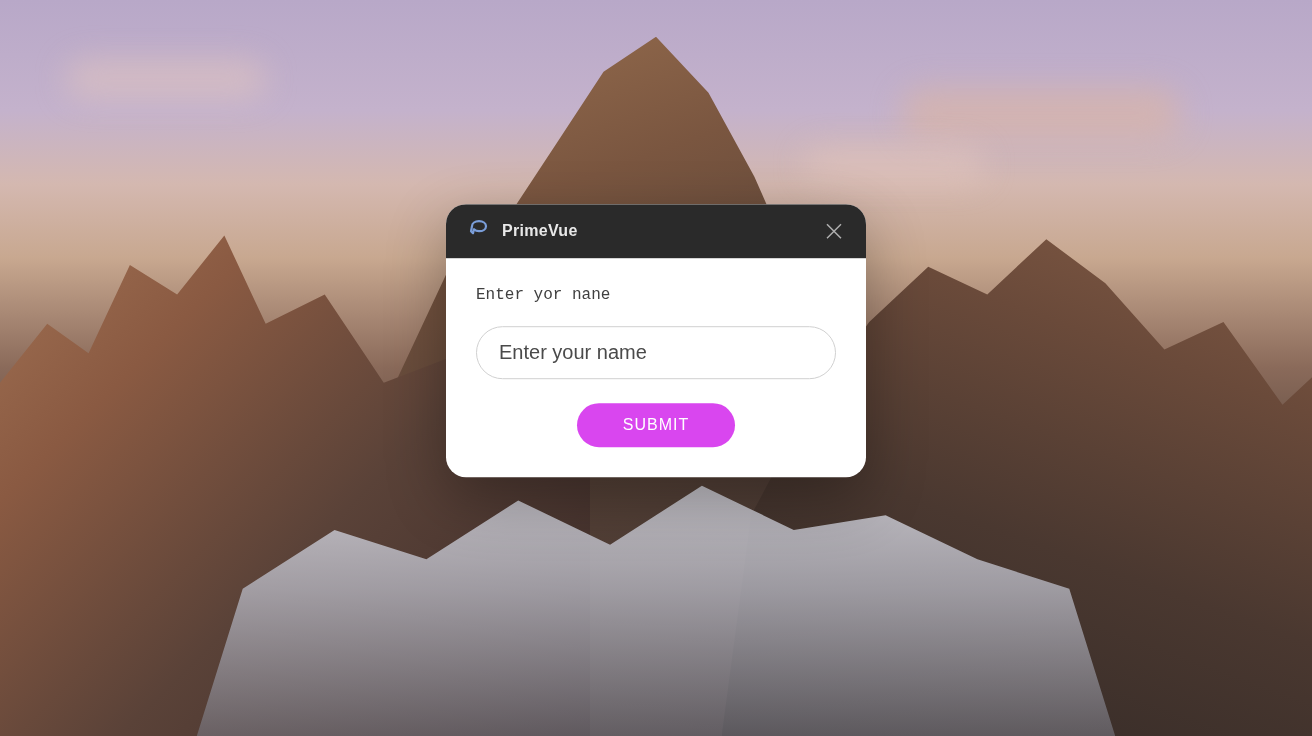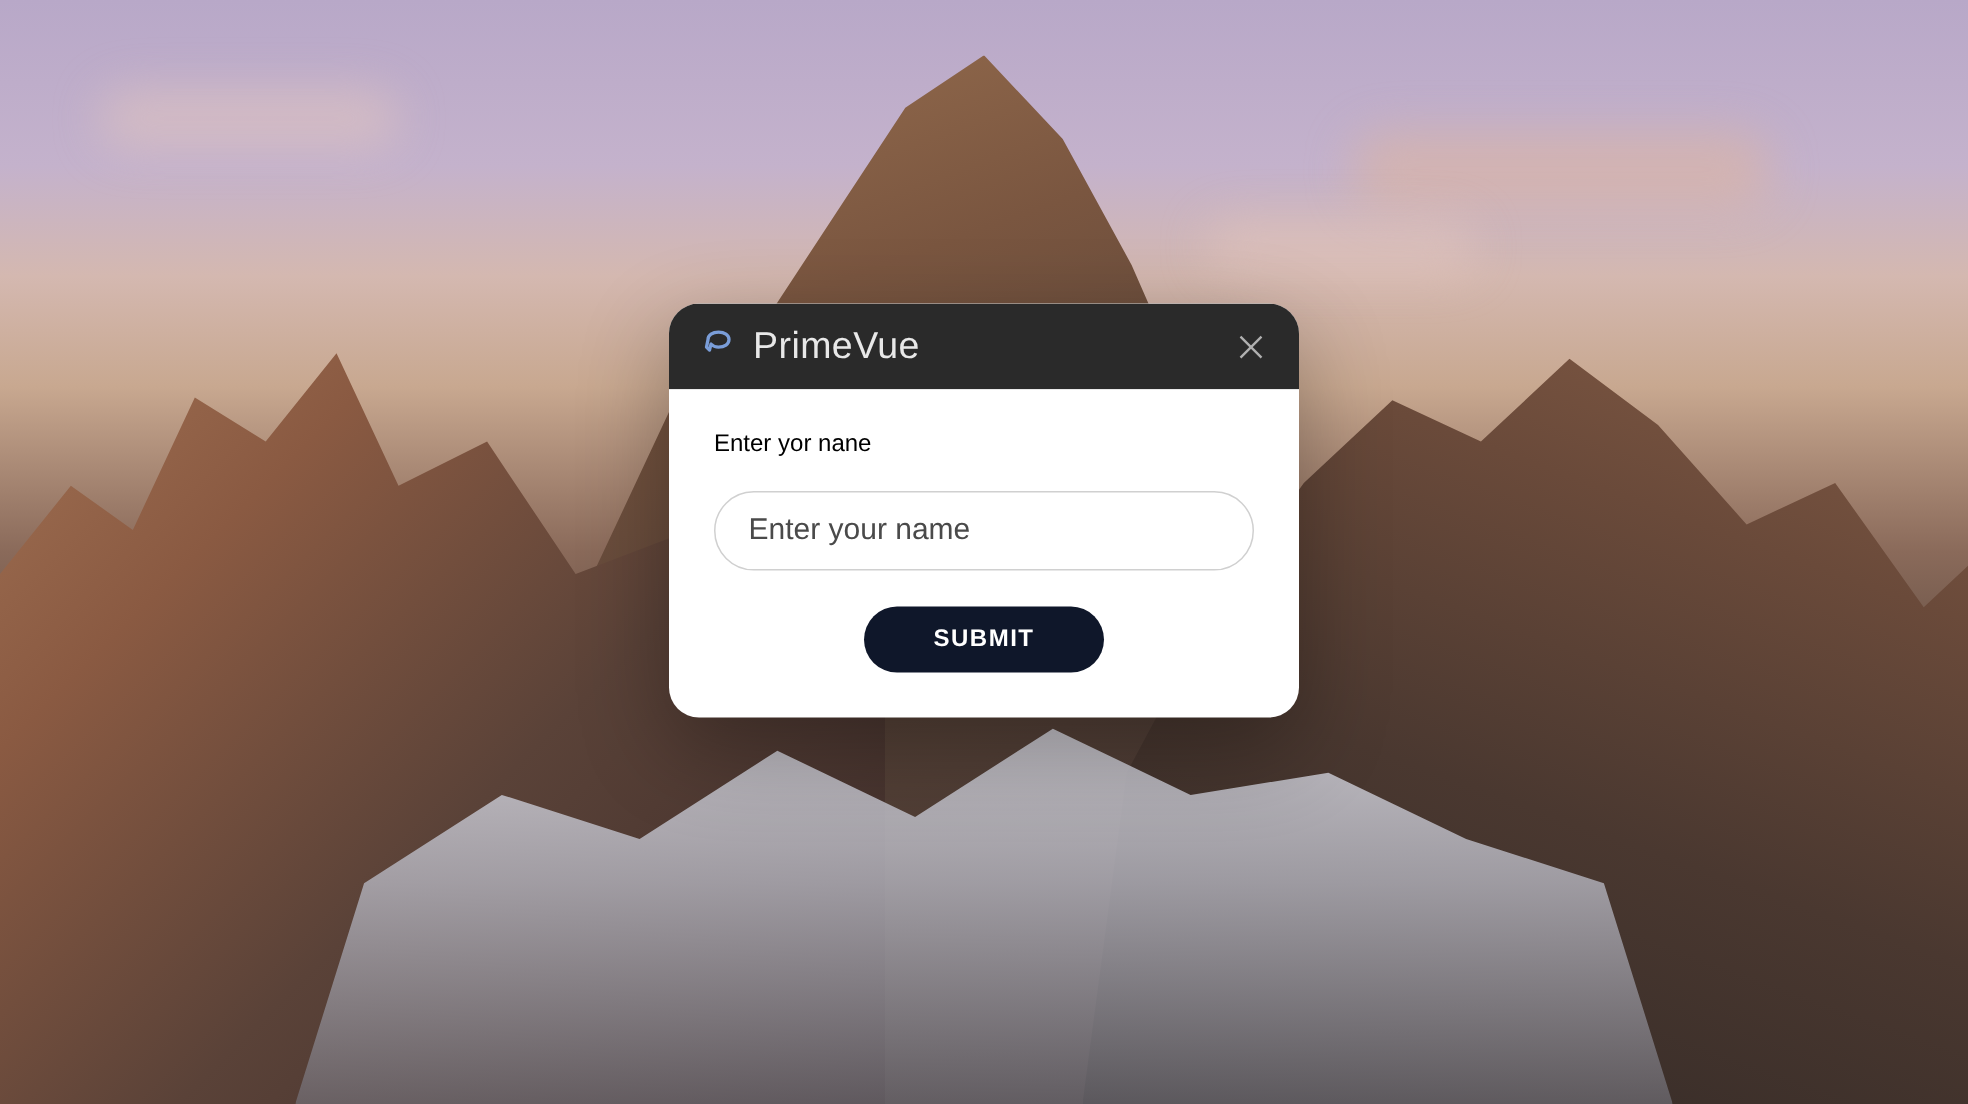--- a/index.html
+++ b/index.html
@@ -117,46 +117,47 @@
     .brand-logo {
       width: 26px;
       height: 26px;
       display: flex;
       align-items: center;
       justify-content: center;
     }
     
     .brand-text {
       color: #e8e8e8;
-      font-size: 25px;
-      font-weight: 400;
+      font-size: 16px;
+      font-weight: 700;
       letter-spacing: 0.3px;
     }
     
     .close-btn {
       width: 24px;
       height: 24px;
       display: flex;
       align-items: center;
       justify-content: center;
       cursor: pointer;
       color: #b0b0b0;
       background: none;
       border: none;
     }
     
     .dialog-body {
       padding: 28px 30px 30px 30px;
     }
     
     .field-label {
-      color: #000000;
+      color: #404040;
       font-size: 16px;
       margin-bottom: 22px;
       font-weight: 400;
+      font-family: Liberation Mono, monospace;
     }
     
     .text-input {
       width: 100%;
       padding: 14px 22px;
       border: 1px solid #d0d0d0;
       border-radius: 28px;
       font-size: 20px;
       color: #2a2a2a;
       outline: none;
@@ -164,26 +165,26 @@
     }
     
     .text-input::placeholder {
       color: #4a4a4a;
     }
     
     .submit-btn {
       display: block;
       margin: 24px auto 0 auto;
       padding: 13px 46px;
-      background: #0f172a;
+      background: #d946ef;
       color: #ffffff;
       border: none;
       border-radius: 26px;
       font-size: 16px;
-      font-weight: 700;
+      font-weight: 400;
       letter-spacing: 1px;
       cursor: pointer;
       font-family: inherit;
     }
   </style>
 </head>
 <body>
 
 <div class="background">
   <div class="cloud cloud-1"></div>

